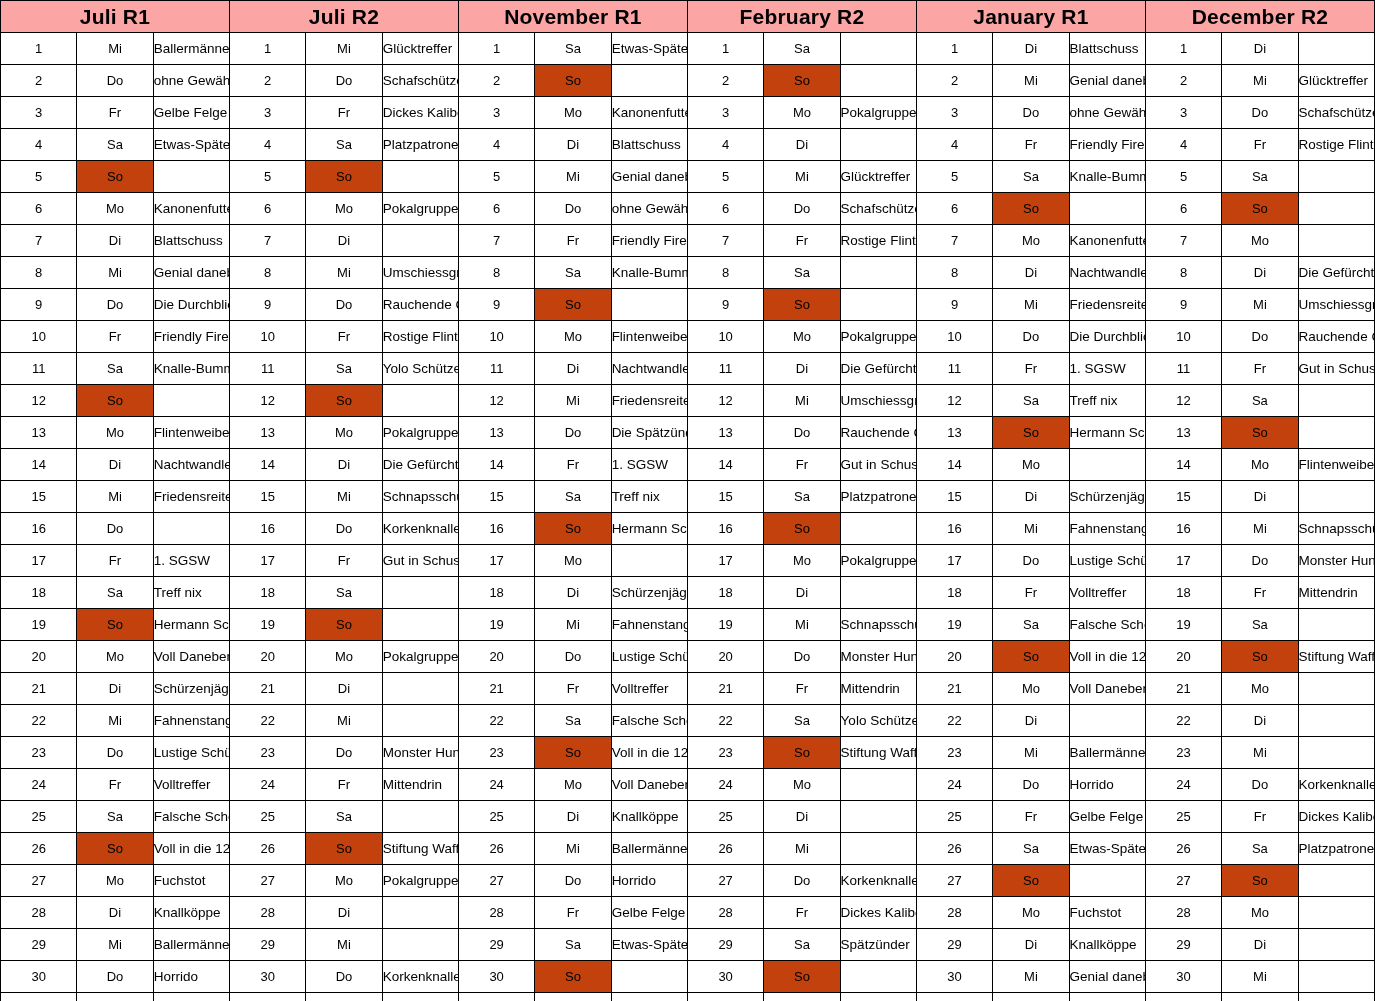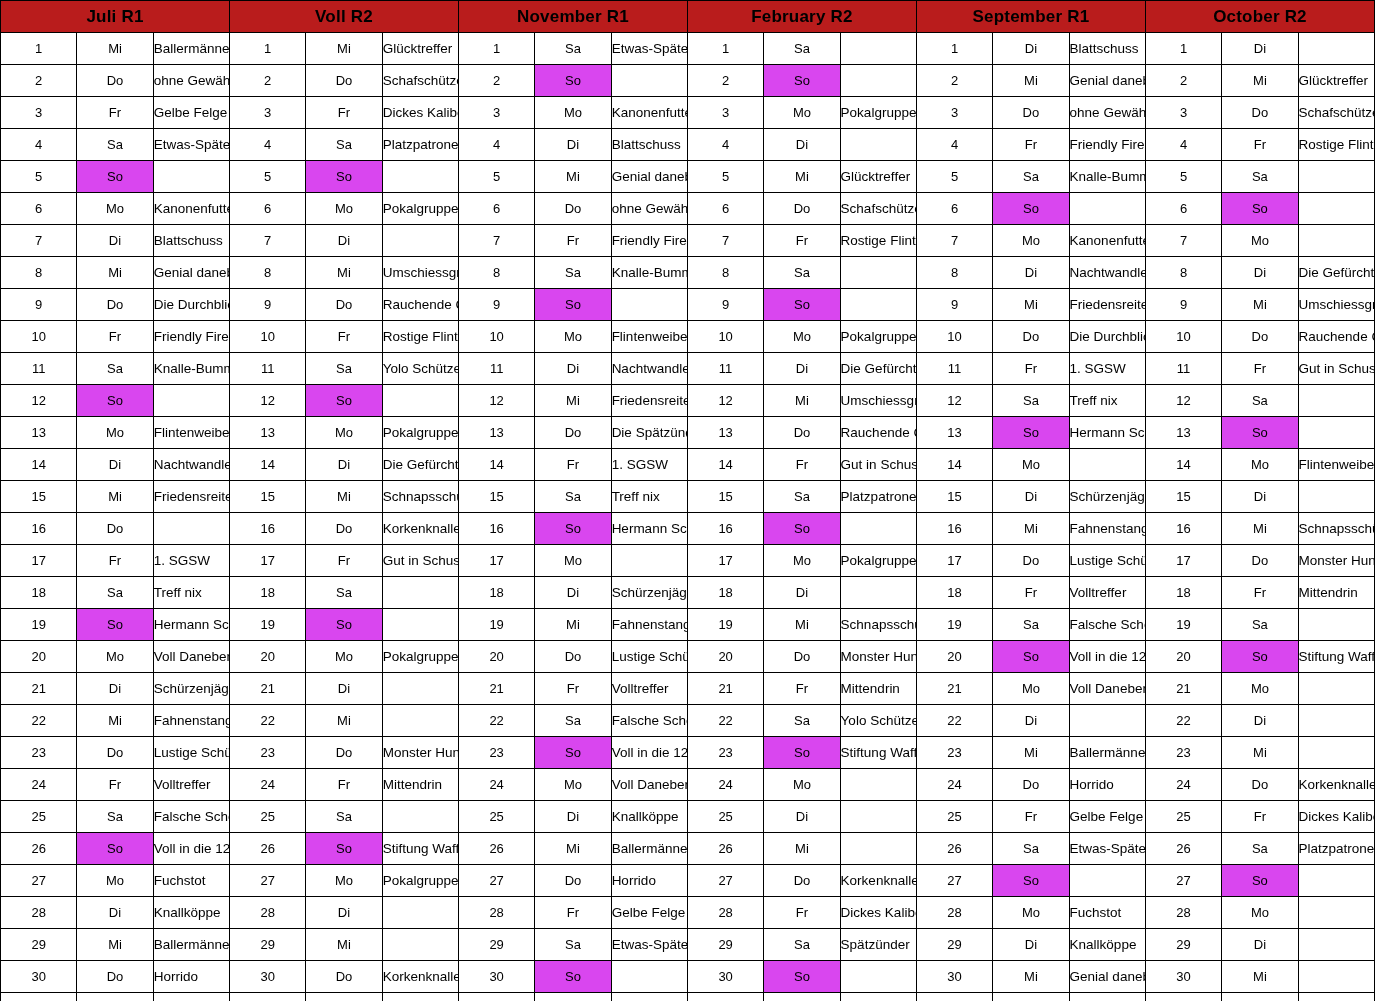--- a/index.html
+++ b/index.html
@@ -24,23 +24,23 @@
   table.cal td, table.cal th {
     border: 1px solid #000;
     padding: 0;
     margin: 0;
     height: 31px;
     vertical-align: middle;
     overflow: hidden;
     white-space: nowrap;
   }
   th.month-head {
-    background: #b91c1c;
+    background: #fca5a5;
     color: #000;
-    font-size: 17px;
+    font-size: 21px;
     font-weight: bold;
     text-align: center;
     height: 30px;
     letter-spacing: 0.2px;
   }
   td.num {
     width: 30px;
     text-align: center;
     font-size: 13px;
     padding-right: 2px;
@@ -50,39 +50,39 @@
     text-align: center;
     font-size: 13px;
   }
   td.ev {
     width: 168px;
     text-align: left;
     padding-left: 4px;
     font-size: 13.5px;
   }
   td.sun {
-    background: #d946ef;
+    background: #c2410c;
   }
   
   td.blockend, th.blockend {
     border-right: 1px solid #000;
   }
 </style>
 </head>
 <body>
 
 <table class="cal">
   <thead>
     <tr>
       <th class="month-head" colspan="3">Juli R1</th>
-      <th class="month-head" colspan="3">Voll R2</th>
+      <th class="month-head" colspan="3">Juli R2</th>
       <th class="month-head" colspan="3">November R1</th>
       <th class="month-head" colspan="3">February R2</th>
-      <th class="month-head" colspan="3">September R1</th>
-      <th class="month-head" colspan="3">October R2</th>
+      <th class="month-head" colspan="3">January R1</th>
+      <th class="month-head" colspan="3">December R2</th>
     </tr>
   </thead>
   <tbody id="cal-body">
       <tr>
         <td class="num">1</td>
         <td class="dow">Mi</td>
         <td class="ev blockend">Ballermänner</td>
         <td class="num">1</td>
         <td class="dow">Mi</td>
         <td class="ev blockend">Glücktreffer</td>

